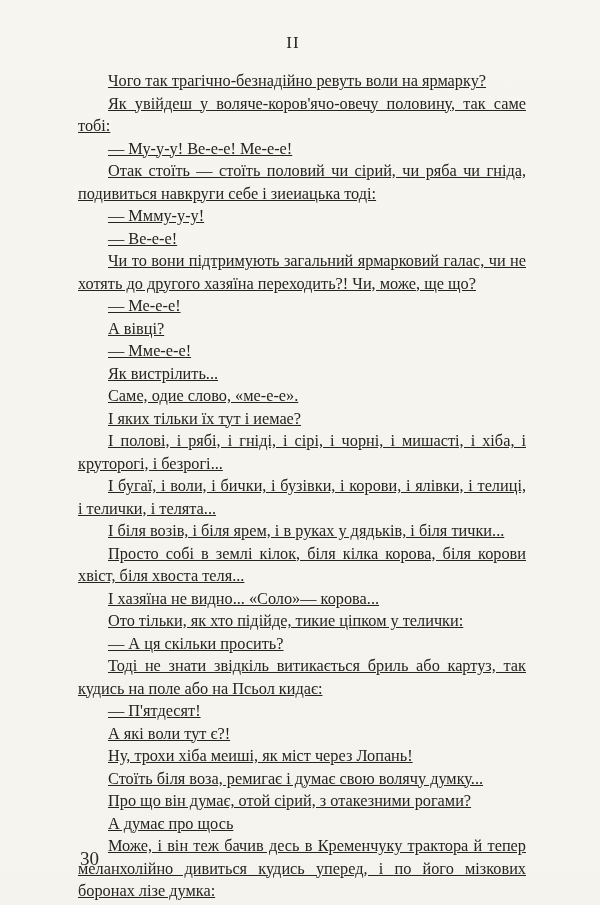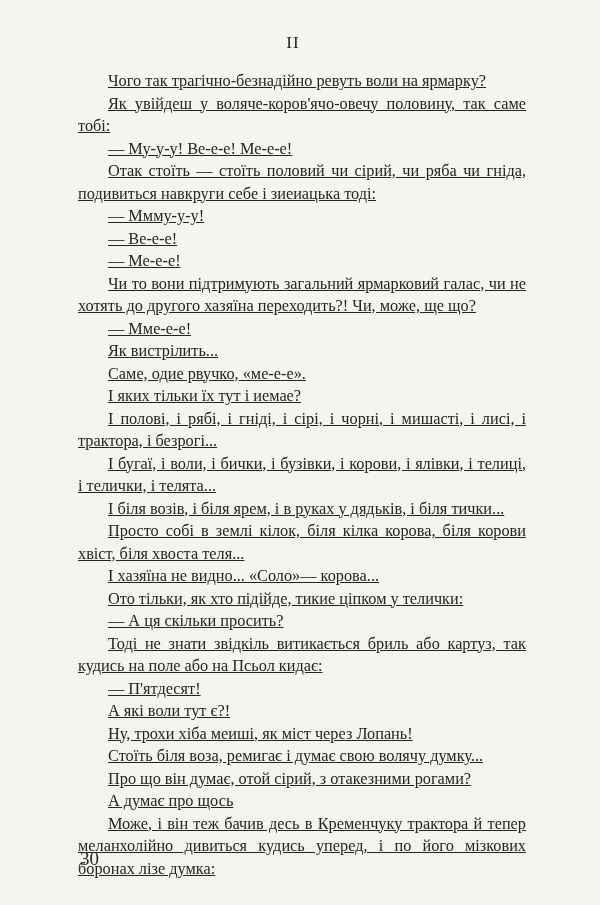--- a/index.html
+++ b/index.html
@@ -54,27 +54,28 @@
 
   <div class="chapter-number">II</div>
 
   <div class="text-block">
     <p>Чого так трагічно-безнадійно ревуть воли на ярмарку?</p>
     <p>Як увійдеш у воляче-коров'ячо-овечу половину, так саме тобі:</p>
     <p>— Му-у-у! Ве-е-е! Ме-е-е!</p>
     <p>Отак стоїть — стоїть половий чи сірий, чи ряба чи гніда, подивиться навкруги себе і зиеиацька тоді:</p>
     <p>— Ммму-у-у!</p>
     <p>— Ве-е-е!</p>
+    <p>Чи то вони підтримують загальний ярмарковий галас, чи не хотять до другого хазяїна переходить?! Чи, може, ще що?</p>
     <p>— Ме-е-е!</p>
-    <p>Чи то вони підтримують загальний ярмарковий галас, чи не хотять до другого хазяїна переходить?! Чи, може, ще що?</p>
+    <p>А вівці?</p>
     <p>— Мме-е-е!</p>
     <p>Як вистрілить...</p>
-    <p>Саме, одие рвучко, «ме-е-е».</p>
+    <p>Саме, одие слово, «ме-е-е».</p>
     <p>І яких тільки їх тут і иемае?</p>
-    <p>І полові, і рябі, і гніді, і сірі, і чорні, і мишасті, і лисі, і трактора, і безрогі...</p>
+    <p>І полові, і рябі, і гніді, і сірі, і чорні, і мишасті, і хіба, і круторогі, і безрогі...</p>
     <p>І бугаї, і воли, і бички, і бузівки, і корови, і ялівки, і телиці, і телички, і телята...</p>
     <p>І біля возів, і біля ярем, і в руках у дядьків, і біля тички...</p>
     <p>Просто собі в землі кілок, біля кілка корова, біля корови хвіст, біля хвоста теля...</p>
     <p>І хазяїна не видно... «Соло»— корова...</p>
     <p>Ото тільки, як хто підійде, тикие ціпком у телички:</p>
     <p>— А ця скільки просить?</p>
     <p>Тоді не знати звідкіль витикається бриль або картуз, так кудись на поле або на Псьол кидає:</p>
     <p>— П'ятдесят!</p>
     <p>А які воли тут є?!</p>
     <p>Ну, трохи хіба меиші, як міст через Лопань!</p>

